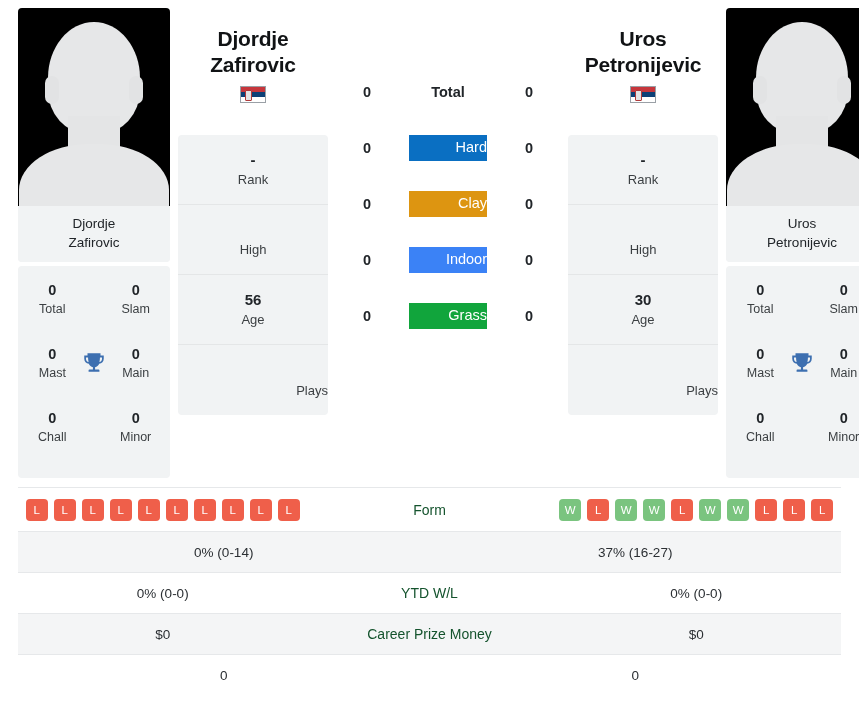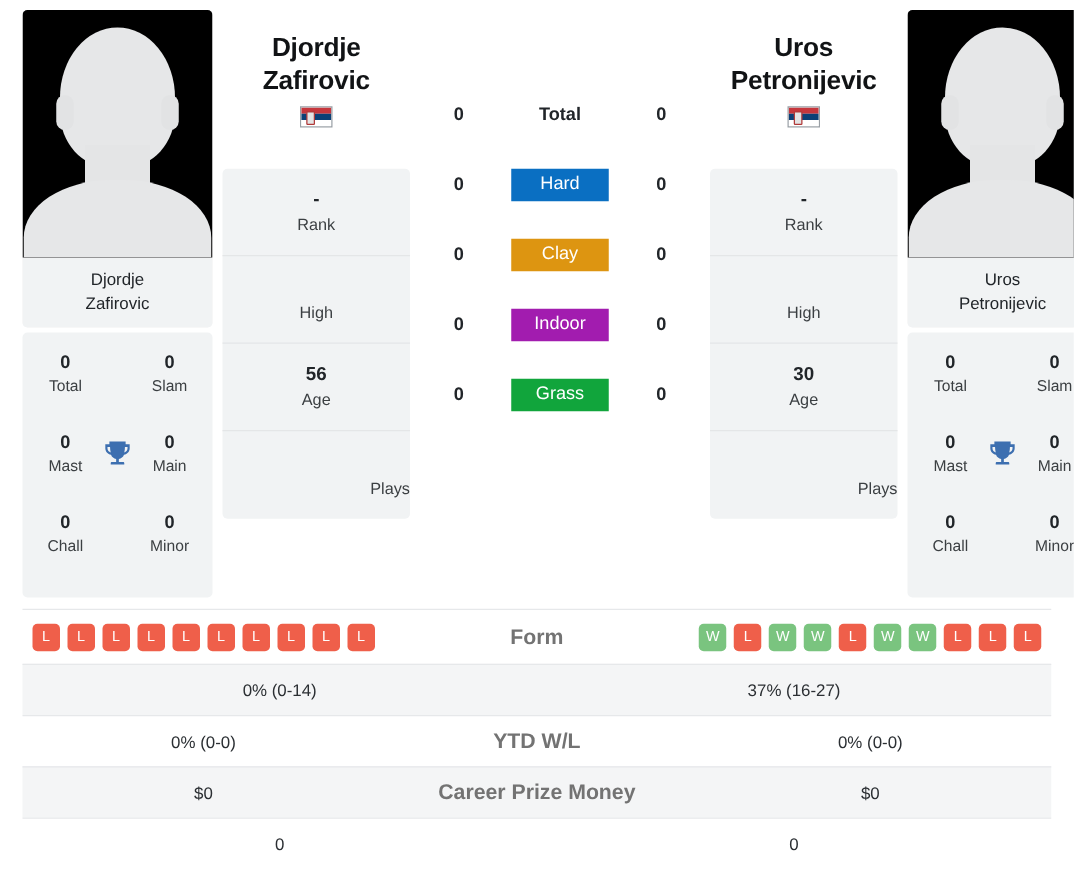--- a/index.html
+++ b/index.html
@@ -207,21 +207,21 @@
     justify-content: center;
   }
   .slabel-plain {
     font-size: 14.5px;
     font-weight: bold;
     color: #212529;
   }
   .sbadge {
     display: inline-block;
     width: 78px;
-    text-align: center;
+    text-align: right;
     font-size: 14.5px;
     color: #ffffff;
     padding: 4px 0 5px 0;
     line-height: 17px;
   }
 
   
   .table { width: 823px; margin: 0 18px; }
   .trow {
     display: flex;
@@ -231,23 +231,23 @@
   }
   .trow.alt { background: #f4f5f6; justify-content: flex-end; }
   .trow.form-row { height: 44px; }
   .tcell {
     flex: 1 1 0;
     text-align: center;
     font-size: 13.5px;
     color: #2b2f33;
   }
   .tcell.mid {
-    font-weight: bold;
-    font-size: 17px;
-    color: #737373;
+    font-weight: normal;
+    font-size: 14px;
+    color: #14532d;
     flex: 0 0 244px;
   }
   .formlist {
     display: flex;
     justify-content: center;
     gap: 6px;
   }
   .fbadge {
     width: 22px;
     height: 22px;
@@ -375,21 +375,21 @@
       <div class="srow">
         <div class="snum">0</div>
         <div class="slabel-slot">
           <span class="sbadge" style="background:#dd9511">Clay</span>
         </div>
         <div class="snum">0</div>
       </div>
       <div class="srow">
         <div class="snum">0</div>
         <div class="slabel-slot">
-          <span class="sbadge" style="background:#a21caf">Indoor</span>
+          <span class="sbadge" style="background:#3b82f6">Indoor</span>
         </div>
         <div class="snum">0</div>
       </div>
       <div class="srow">
         <div class="snum">0</div>
         <div class="slabel-slot">
           <span class="sbadge" style="background:#11a53c">Grass</span>
         </div>
         <div class="snum">0</div>
       </div>

